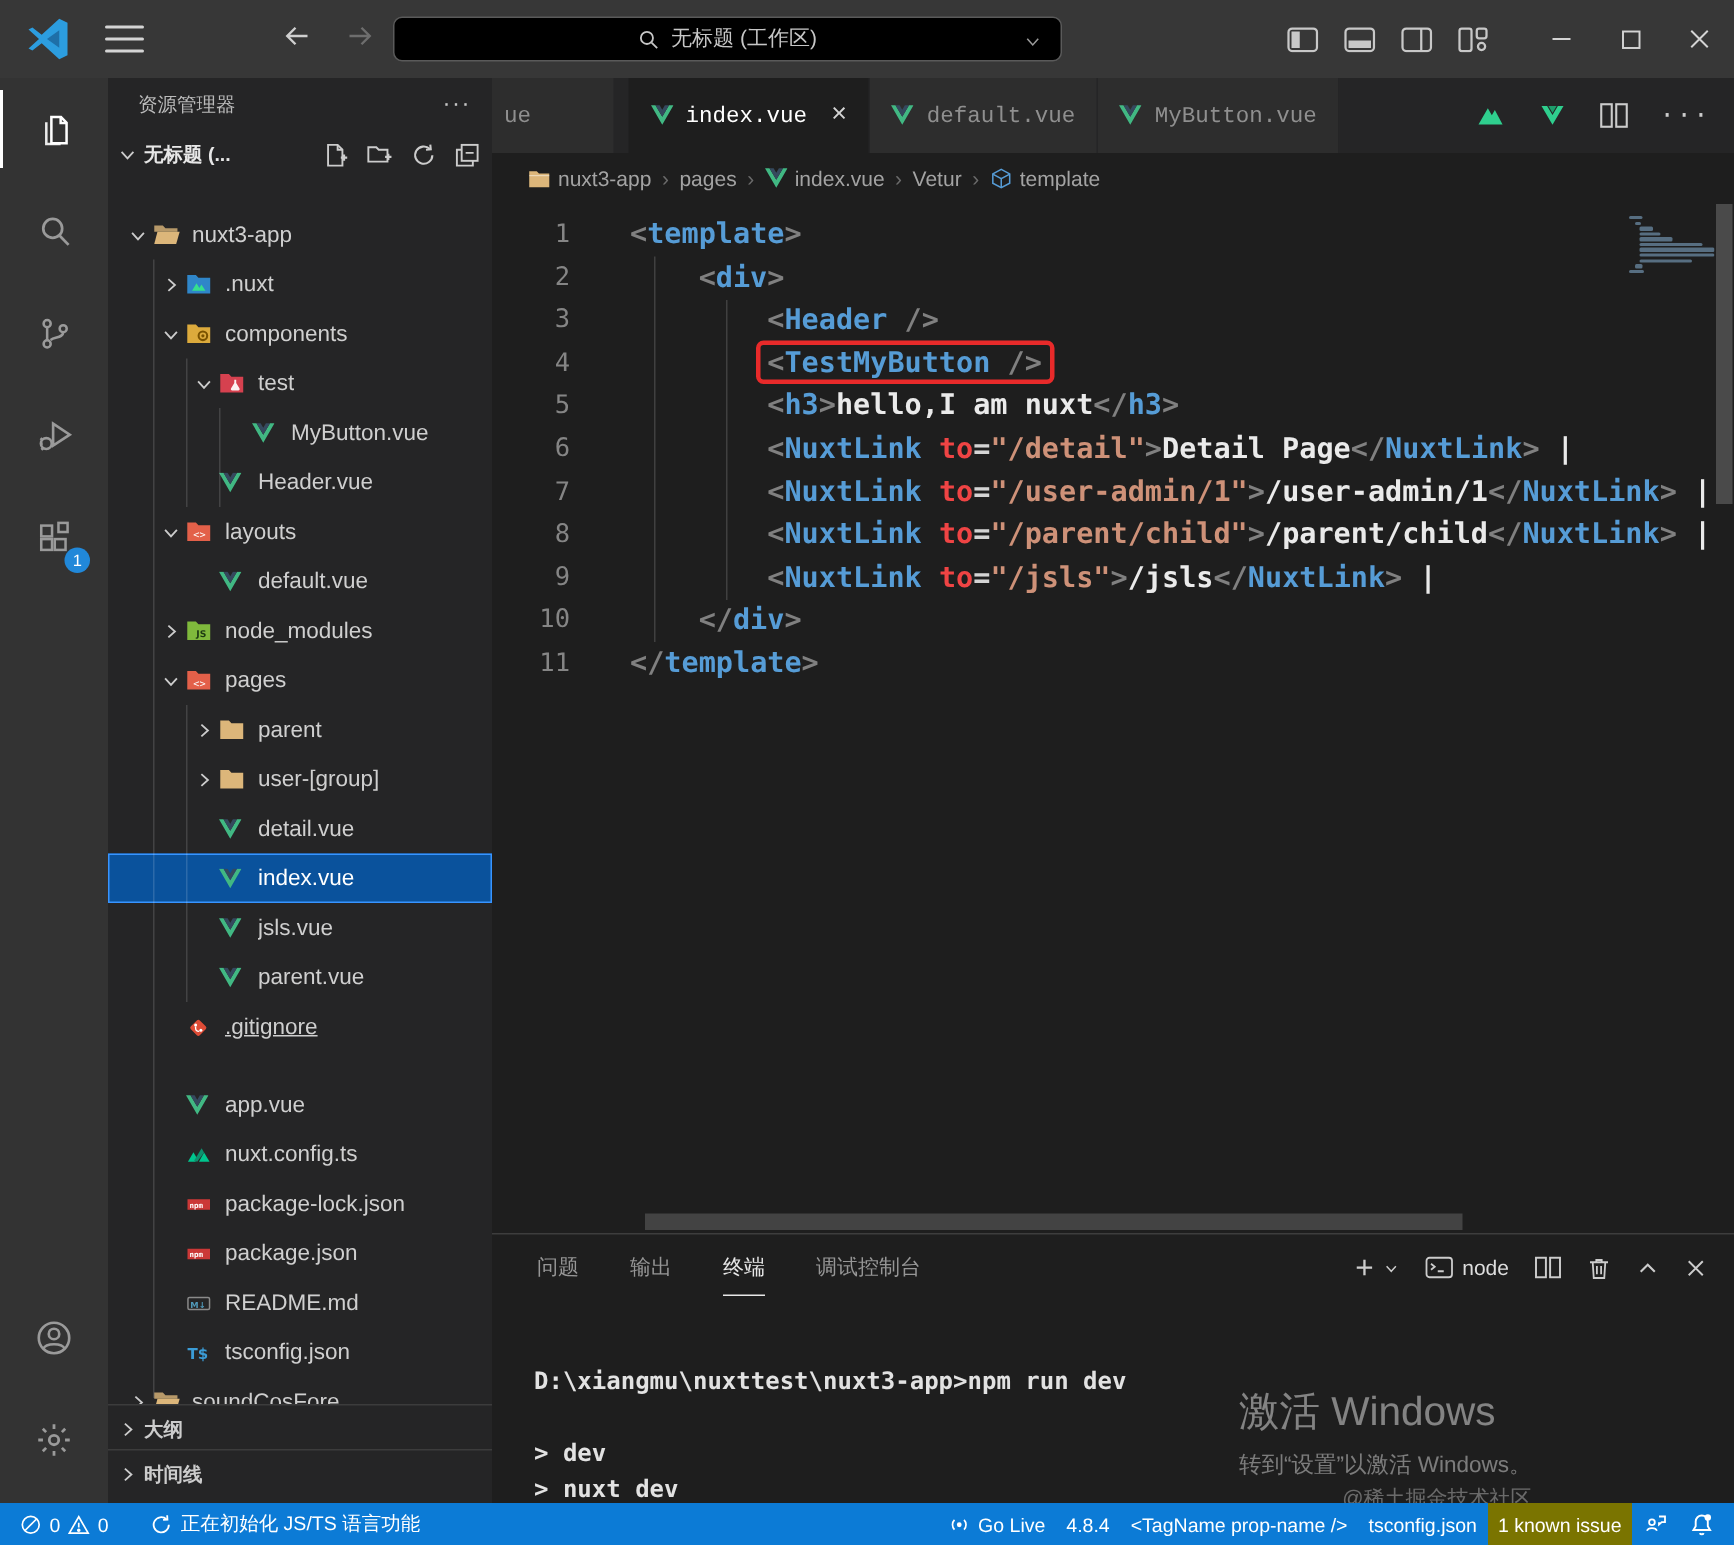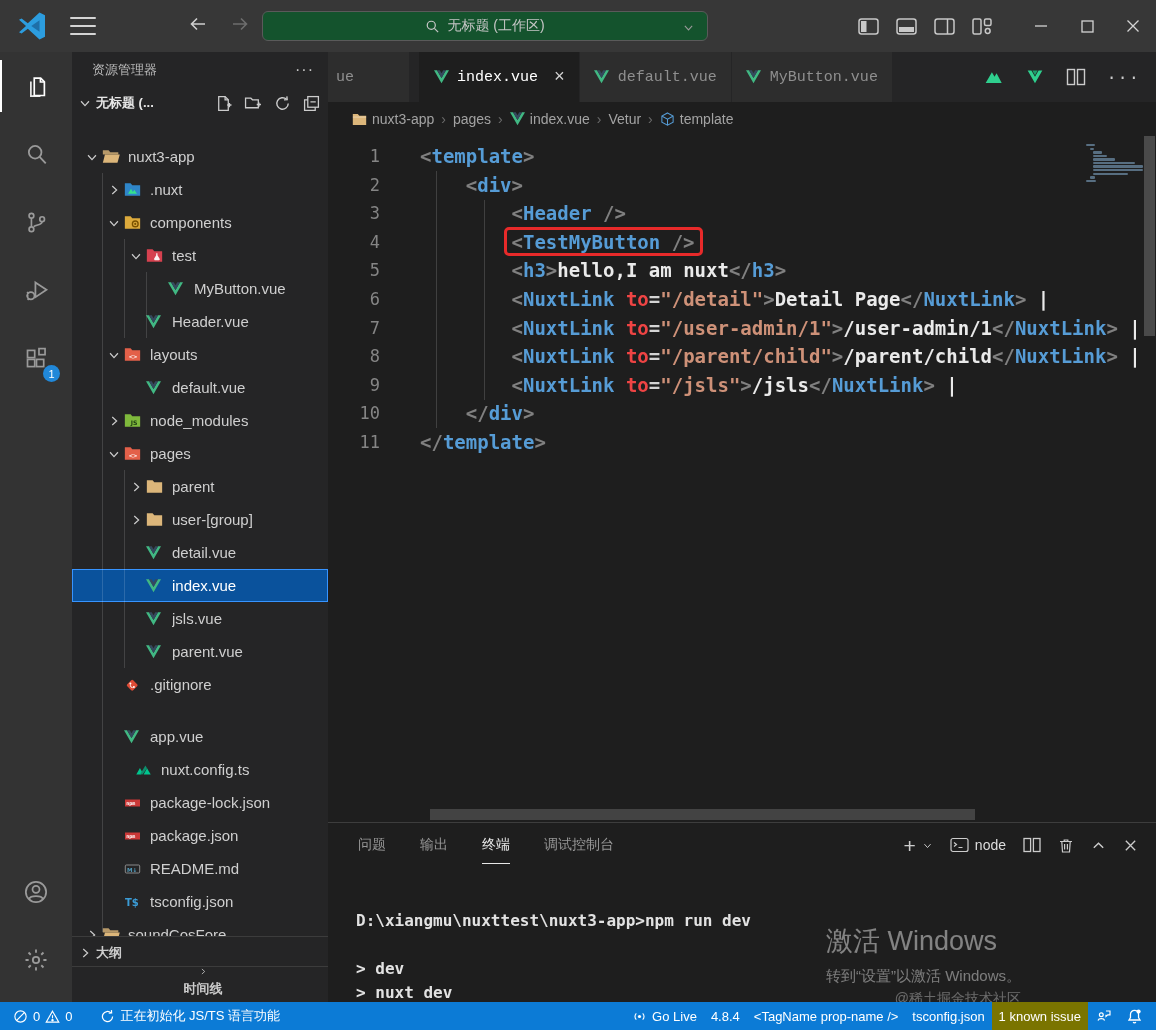--- a/index.html
+++ b/index.html
@@ -7,21 +7,21 @@
   #app{position:relative;width:1156px;height:1030px;background:#1e1e1e;overflow:hidden;
        font-family:"Liberation Sans","DejaVu Sans",sans-serif;color:#ccc;-webkit-font-smoothing:antialiased;}
   svg{display:block;}
 
   
   .titlebar{position:absolute;left:0;top:0;width:1156px;height:52px;background:#373737;display:flex;align-items:center;}
   .tb-logo{margin-left:16px;width:32px;height:32px;}
   .tb-menu{margin-left:22px;width:26px;height:18px;display:flex;flex-direction:column;justify-content:space-between;cursor:pointer;}
   .tb-menu div{height:2px;background:#d4d4d4;border-radius:1px;}
   .tb-arrows{position:absolute;left:186px;top:12px;display:flex;gap:18px;}
-  .command-center{position:absolute;left:262px;top:11px;width:446px;height:30px;background:#14532d;border:1px solid #5a5a5a;
+  .command-center{position:absolute;left:262px;top:11px;width:446px;height:30px;background:#000000;border:1px solid #5a5a5a;
       border-radius:6px;display:flex;align-items:center;justify-content:center;color:#c6c6c6;font-size:14px;gap:7px;cursor:pointer;}
   .cc-chev{position:absolute;right:12px;top:9px;}
   .tb-right{position:absolute;right:0;top:0;height:52px;display:flex;align-items:center;}
   .wl-group{display:flex;gap:17px;margin-right:26px;}
   .win-btn{width:46px;height:52px;display:flex;align-items:center;justify-content:center;color:#d4d4d4;font-size:15px;cursor:pointer;}
 
   
   .activitybar{position:absolute;left:0;top:52px;width:72px;height:950px;background:#333333;}
   .ab-item{position:relative;width:72px;height:68px;display:flex;align-items:center;justify-content:center;cursor:pointer;}
   .ab-item.active::before{content:'';position:absolute;left:0;top:8px;bottom:8px;width:2px;background:#fff;}
@@ -481,21 +481,21 @@
         <div class="tree-row" style="padding-left: 56px;">
           <span class="tw"></span>
           <span class="tw ficon">
             <svg width="15" height="14" viewBox="0 0 24 22">
               <path d="M0 0h4.8L12 12.4 19.2 0H24L12 20.8z" fill="#41b883"></path>
               <path d="M4.8 0h4.4L12 4.8 14.8 0h4.4L12 12.4z" fill="#35495e"></path>
             </svg>
           </span>
           <span class="tlabel">parent.vue</span>
         </div>
-        <div class="tree-row" style="padding-left: 34px;">
+        <div class="tree-row" style="padding-left: 34px; text-decoration: underline;">
           <span class="tw"></span>
           <span class="tw ficon">
             <svg width="16" height="16" viewBox="0 0 16 16">
               <rect x="4" y="4" width="8.4" height="8.4" rx="1.4" fill="#de4c36" transform="rotate(45 8.2 8.2)"></rect>
               <circle cx="6.4" cy="6.4" r="1" fill="#fff"></circle>
               <circle cx="9.9" cy="9.9" r="1" fill="#fff"></circle>
               <path d="M6.4 7.4v1a2.2 2.2 0 0 0 2.2 2.2h.2" stroke="#fff" stroke-width=".9" fill="none"></path>
             </svg>
           </span>
           <span class="tlabel">.gitignore</span>
@@ -503,21 +503,21 @@
         <div class="tree-row" style="padding-left: 34px; margin-top: 19px;">
           <span class="tw"></span>
           <span class="tw ficon">
             <svg width="15" height="14" viewBox="0 0 24 22">
               <path d="M0 0h4.8L12 12.4 19.2 0H24L12 20.8z" fill="#41b883"></path>
               <path d="M4.8 0h4.4L12 4.8 14.8 0h4.4L12 12.4z" fill="#35495e"></path>
             </svg>
           </span>
           <span class="tlabel">app.vue</span>
         </div>
-        <div class="tree-row" style="padding-left: 45px;">
+        <div class="tree-row" style="padding-left: 34px;">
           <span class="tw"></span>
           <span class="tw ficon">
             <svg width="17" height="15" viewBox="0 0 24 20">
               <path d="M8.9 17H1.8l5.2-9 3.6 6.2z" fill="#00c58e"></path>
               <path d="M22.2 17h-10L17 8.4z" fill="#00c58e"></path>
               <path d="M10.6 17L17 8.4l-2.3-4L7.6 16z" fill="#0e8f6d"></path>
             </svg>
           </span>
           <span class="tlabel">nuxt.config.ts</span>
         </div>
@@ -578,21 +578,21 @@
     <div class="tree-guide" style="left:30px;top:121px;height:759px;"></div>
     <div class="tree-guide" style="left:52px;top:187px;height:99px;"></div>
     <div class="tree-guide" style="left:74px;top:220px;height:66px;"></div>
     <div class="tree-guide" style="left:52px;top:418px;height:198px;"></div>
     <div class="sb-bottom" style="top:884px;">
       <svg width="14" height="14" viewBox="0 0 16 16">
           <path d="M6 3.5l5 4.5-5 4.5" fill="none" stroke="#ccc" stroke-width="1.4"></path>
         </svg>
       <span>大纲</span>
     </div>
-    <div class="sb-bottom" style="top:914px;flex-direction:column;">
+    <div class="sb-bottom" style="top:914px;">
       <svg width="14" height="14" viewBox="0 0 16 16">
           <path d="M6 3.5l5 4.5-5 4.5" fill="none" stroke="#ccc" stroke-width="1.4"></path>
         </svg>
       <span>时间线</span>
     </div>
   </div>
 
   <div class="editor">
     <div class="tabbar">
       <div style="display:flex;align-items:stretch;">

